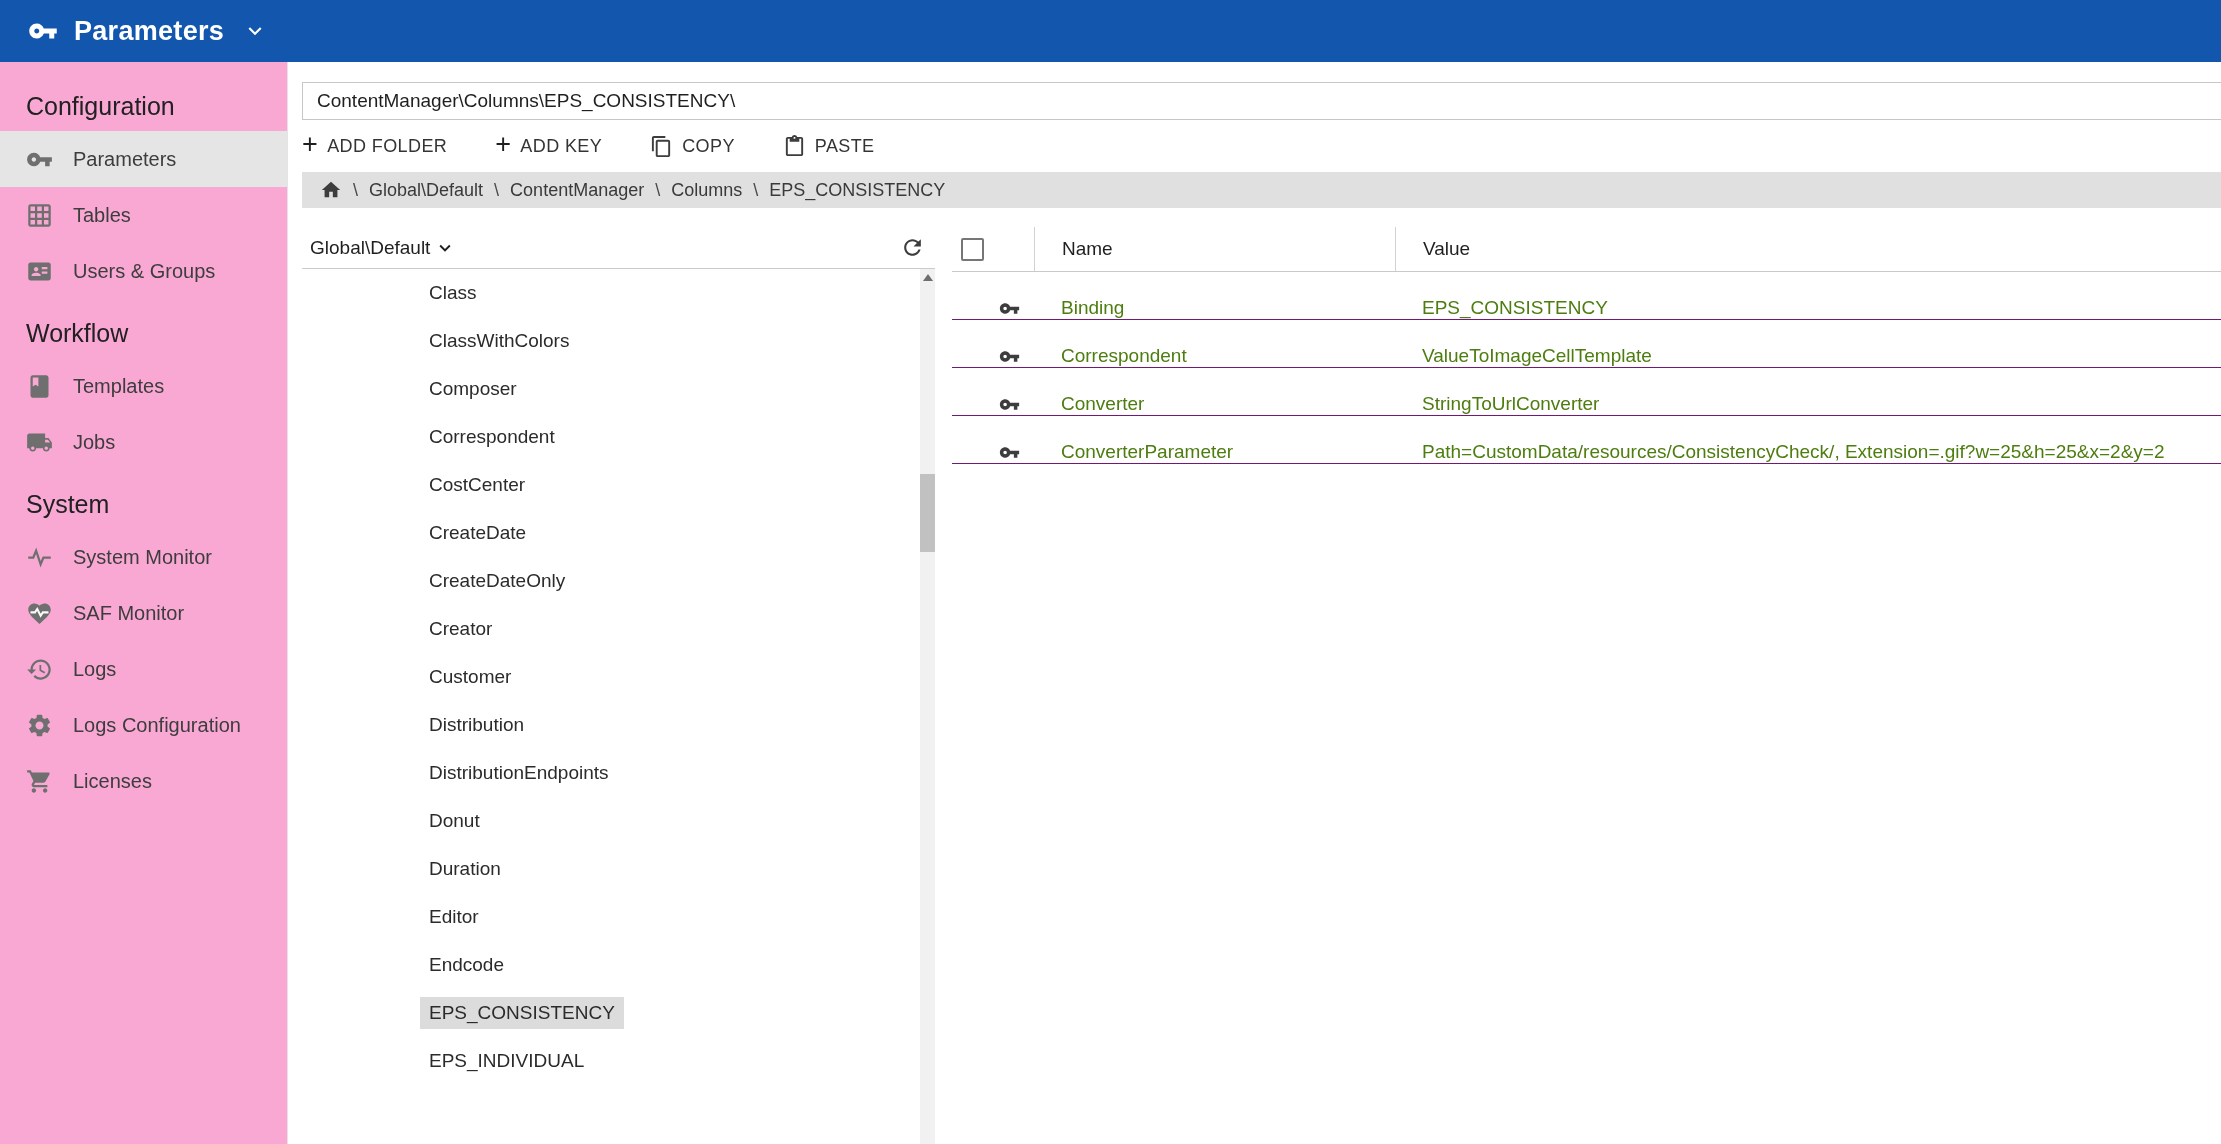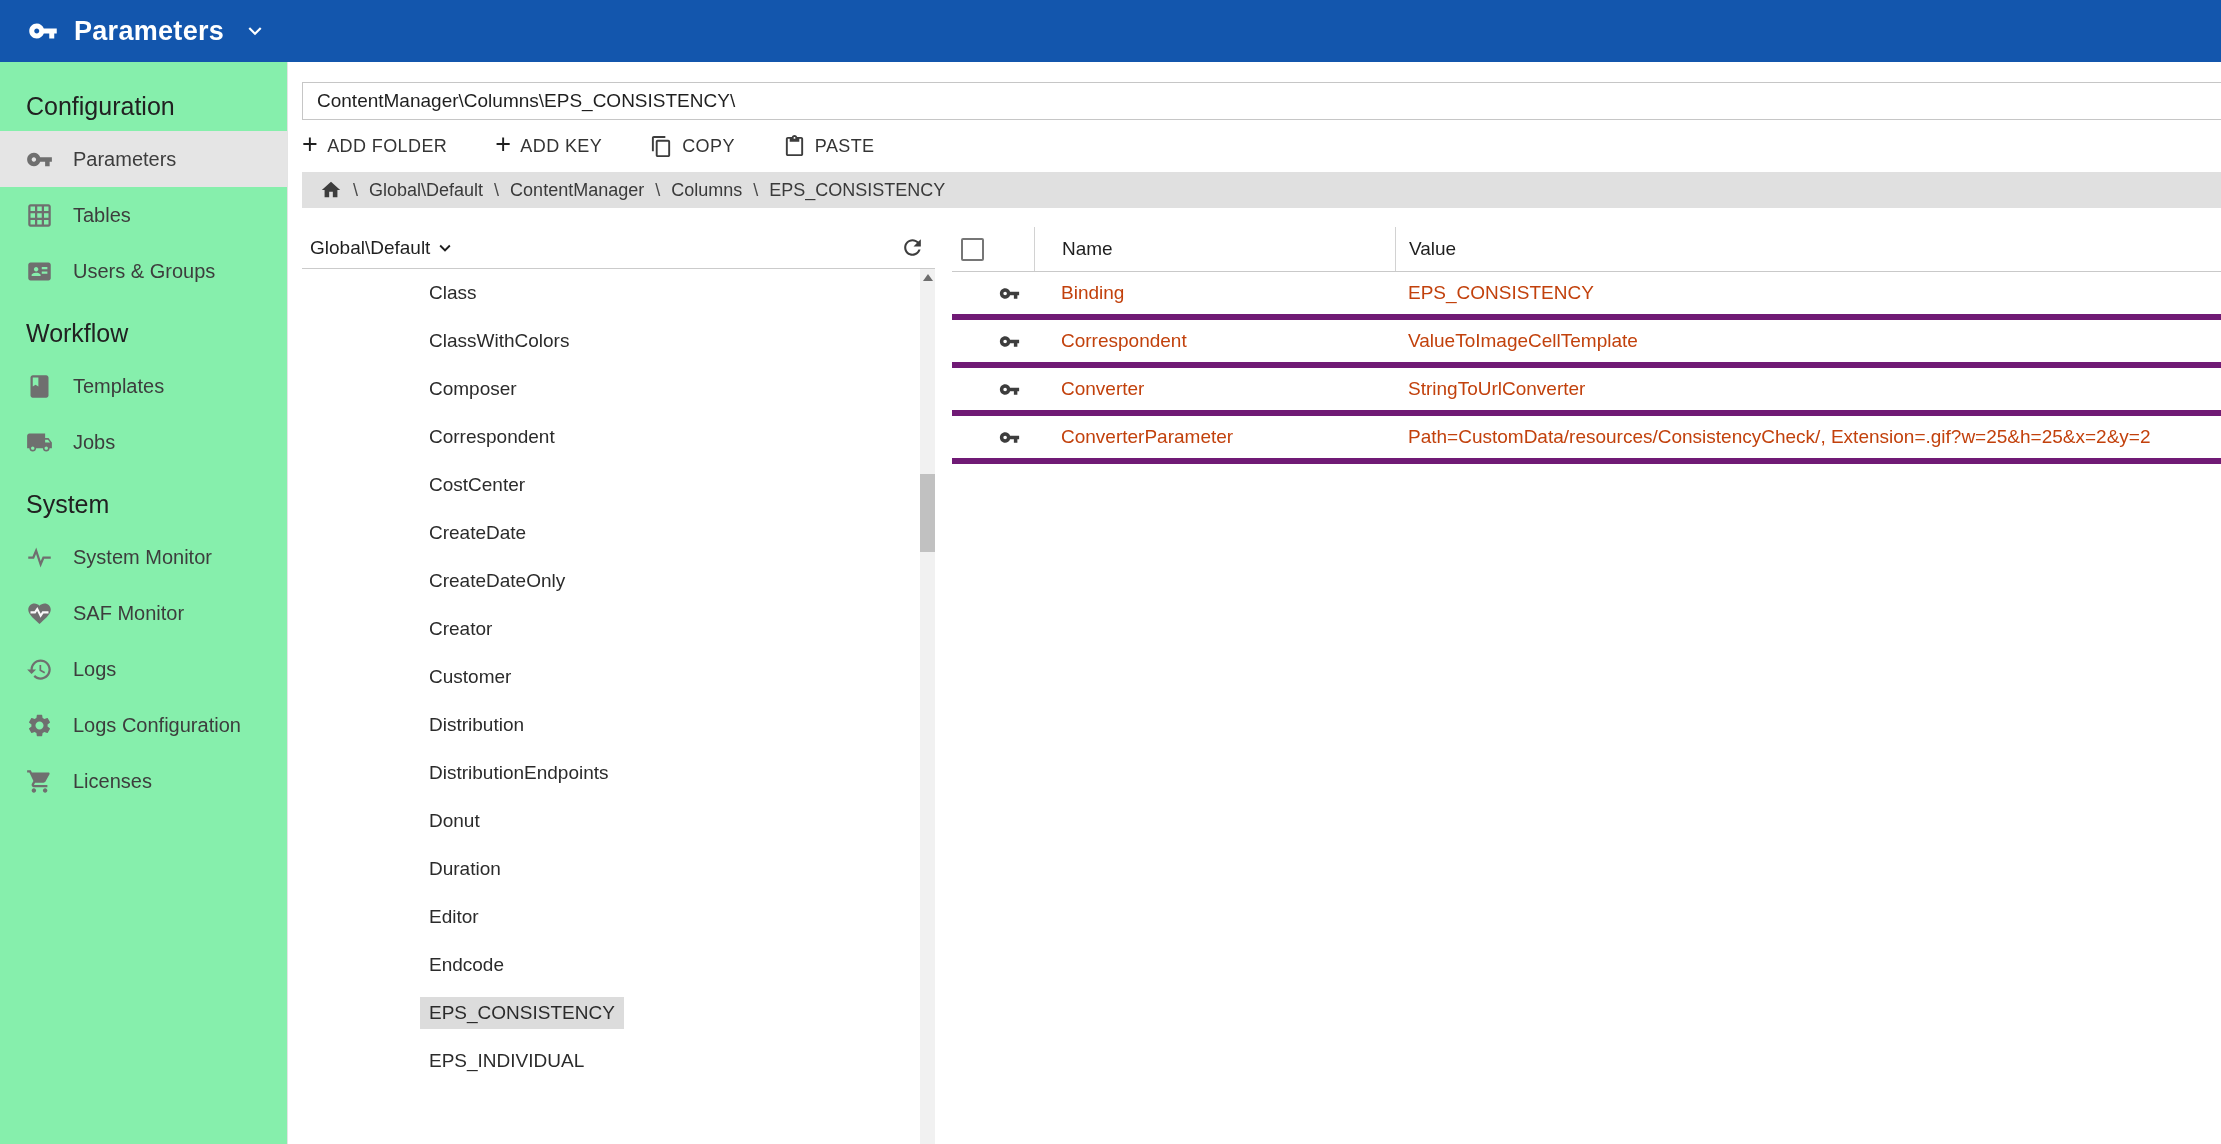--- a/index.html
+++ b/index.html
@@ -8,21 +8,21 @@
 
   
   .topbar{height:62px;background:#1356ad;display:flex;align-items:center;padding:0 28px;gap:16px}
   .topbar svg{fill:#ffffff;display:block}
   .topbar .title{color:#fff;font-size:27px;font-weight:bold;letter-spacing:.3px}
   .topbar .chev{margin-left:2px;cursor:pointer}
 
   .app{display:flex;height:1082px}
 
   
-  .sidebar{width:288px;flex-shrink:0;background:#86efac;border-right:1px solid #e4e4e4;padding-top:30px}
+  .sidebar{width:288px;flex-shrink:0;background:#f9a8d4;border-right:1px solid #e4e4e4;padding-top:30px}
   .sec-heading{font-size:25px;color:#212121;padding:0 0 10px 26px;margin-top:20px}
   .sec:first-child .sec-heading{margin-top:0}
   .side-item{display:flex;align-items:center;gap:20px;height:56px;padding-left:26px;
     font-size:20px;color:#3d3d3d;cursor:pointer}
   .side-item.selected{background:#e5e5e5}
   .side-item svg{width:27px;height:27px;fill:#6f6f6f;flex-shrink:0;display:block}
   .side-item svg.stroke{fill:none;stroke:#6f6f6f;stroke-width:2}
 
   
   .main{flex:1;min-width:0;display:flex;flex-direction:column;padding-left:14px}
@@ -60,26 +60,26 @@
   .vscroll .up{height:16px;display:flex;align-items:center;justify-content:center;cursor:pointer}
   .vscroll .up:after{content:"";border-left:5px solid transparent;border-right:5px solid transparent;
     border-bottom:7px solid #6e6e6e}
   .vscroll .thumb{position:absolute;top:205px;left:0;width:15px;height:78px;background:#c1c1c1;cursor:pointer}
 
   
   .gridpanel{flex:1;min-width:0;margin-left:17px;display:flex;flex-direction:column}
   .grid-head{height:45px;display:flex;align-items:stretch;border-bottom:1px solid #c9c9c9;flex-shrink:0}
   .col-check{width:82px;display:flex;align-items:center;flex-shrink:0}
   .col-name{width:361px;display:flex;align-items:center;padding-left:27px;flex-shrink:0}
-  .col-value{flex:1;min-width:0;display:flex;align-items:center;padding-left:13px;overflow:hidden}
+  .col-value{flex:1;min-width:0;display:flex;align-items:center;padding-left:27px;overflow:hidden}
   .grid-head .col-name,.grid-head .col-value{border-left:1px solid #d2d2d2;font-size:19px;color:#1f1f1f}
   .grid-head input[type=checkbox]{appearance:none;-webkit-appearance:none;width:23px;height:23px;
     border:2px solid #767676;border-radius:2px;background:#fff;margin-left:9px;cursor:pointer}
-  .grid-row{height:48px;display:flex;align-items:center;border-bottom:6px solid #701a75;
-    font-size:19px;color:#c2410c;flex-shrink:0}
+  .grid-row{height:48px;display:flex;align-items:flex-end;border-bottom:1px solid #701a75;
+    font-size:19px;color:#4d7c0f;flex-shrink:0}
   .grid-row .col-check{justify-content:flex-end;padding-right:14px}
   .grid-row .col-check svg{width:21px;height:21px;fill:#3d3d3d;display:block}
   .grid-row .col-value span,.grid-row .col-name span{white-space:nowrap;overflow:hidden;display:block}
 </style>
 </head>
 <body>
 
 <header class="topbar">
   <span>
     <svg width="30" height="30" viewBox="0 0 24 24">

